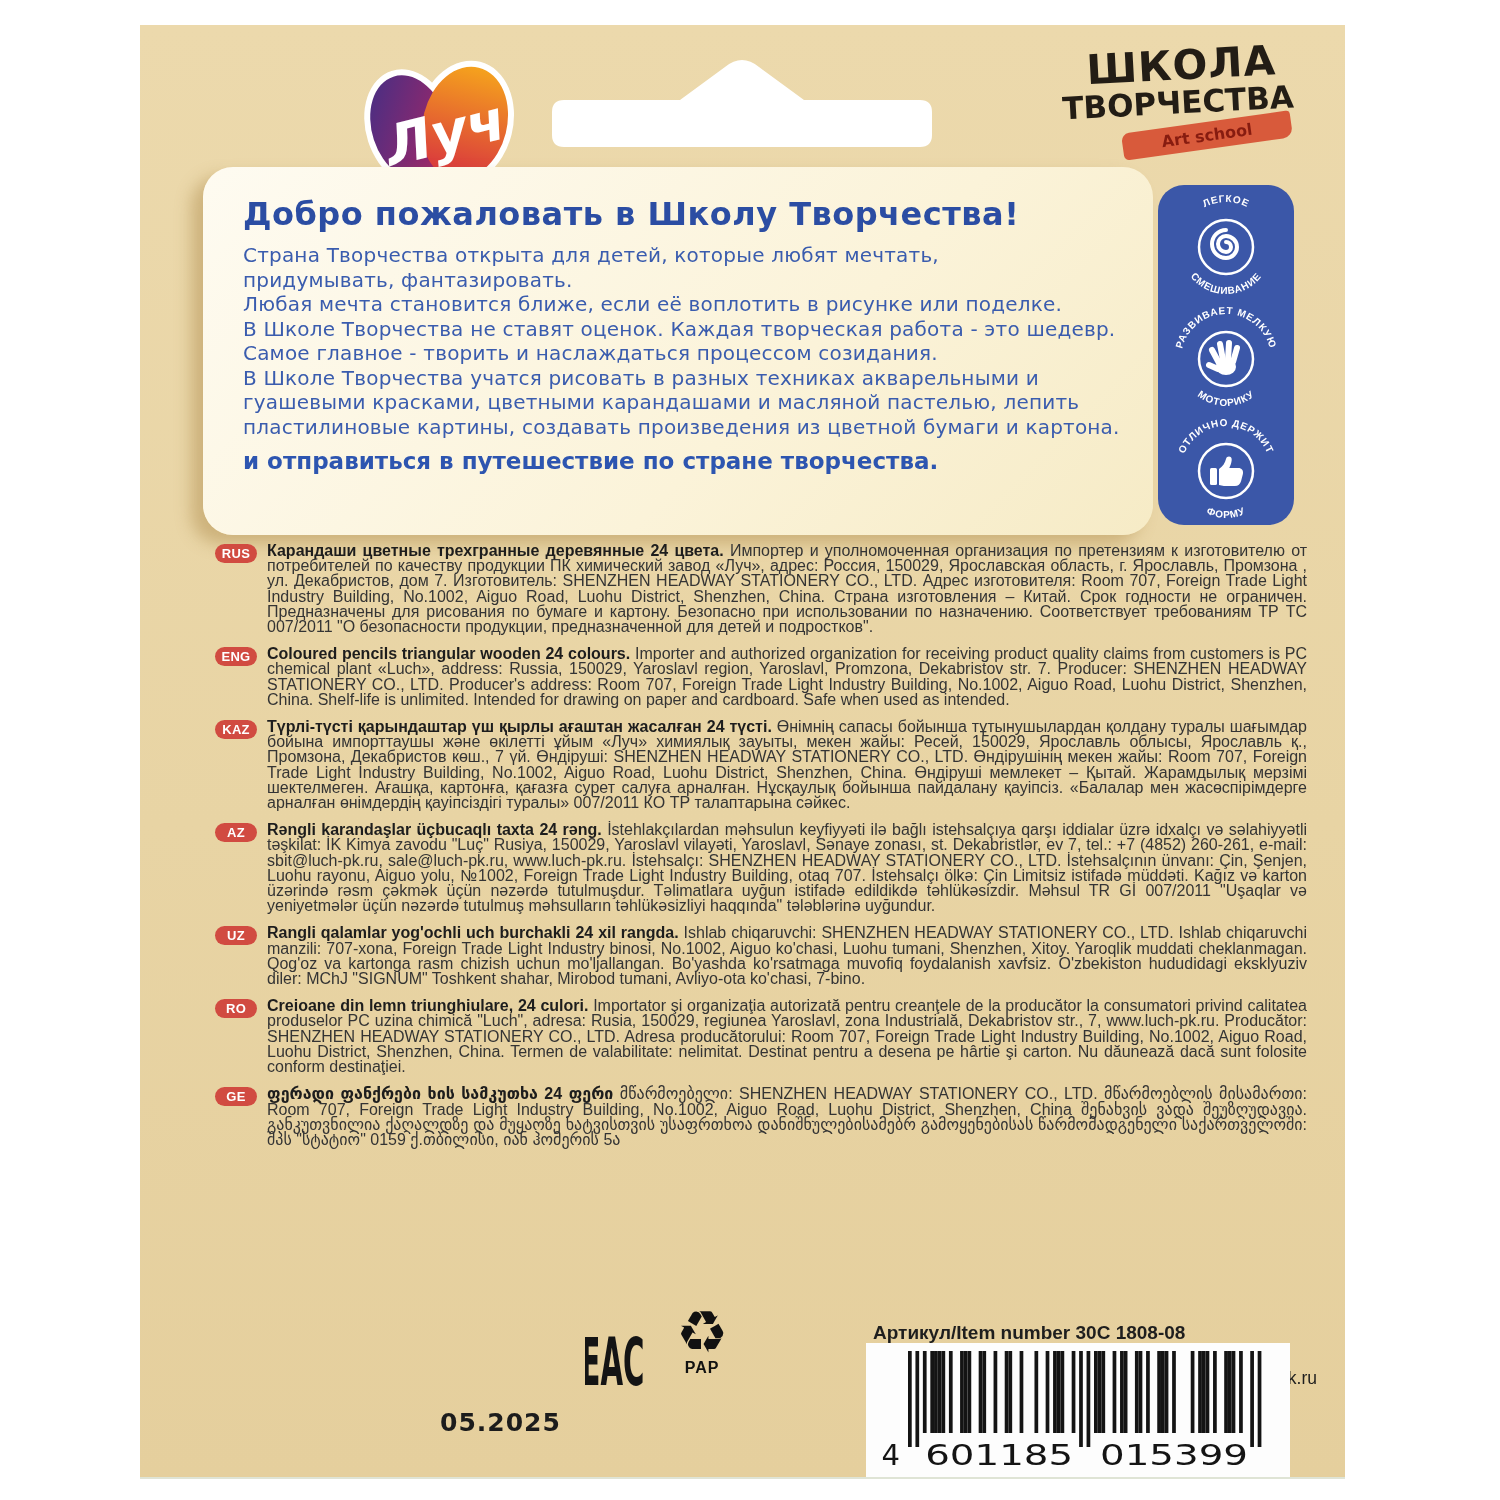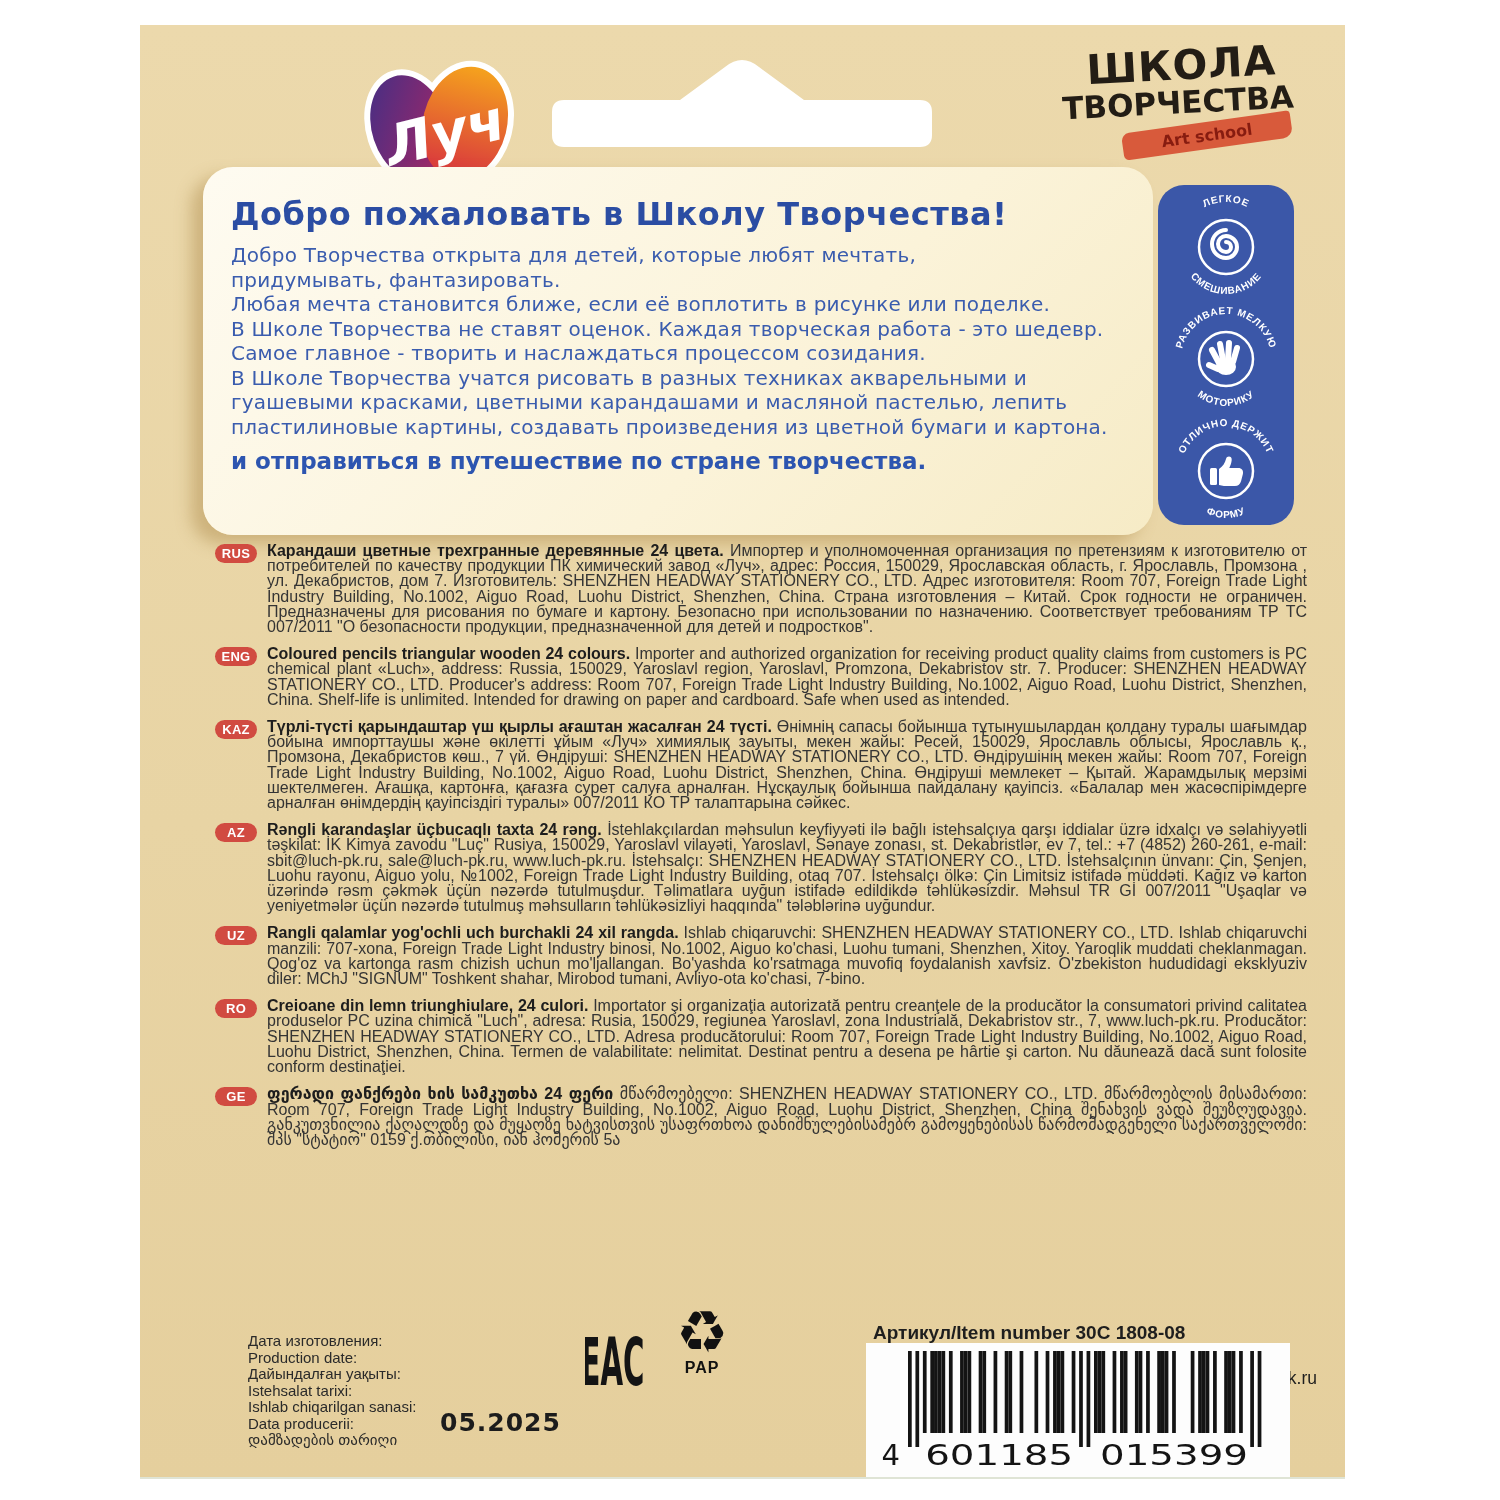--- a/index.html
+++ b/index.html
@@ -17,21 +17,21 @@
                color:#231d15;font-family:"DejaVu Sans",sans-serif;font-weight:bold;}
   .sh-line1{font-size:41px;letter-spacing:1px;text-transform:uppercase;padding-left:26px;line-height:1.0;}
   .sh-line2{font-size:31px;letter-spacing:0px;text-transform:uppercase;line-height:1.05;}
   .sh-brush{position:relative;margin:4px 0 0 58px;width:170px;height:27px;background:#d85a3b;
             border-radius:8px 4px 10px 5px;transform:rotate(-5deg);display:flex;align-items:center;justify-content:center;}
   .sh-sub{color:#871c10;font-size:16px;font-weight:bold;}
   
   .welcome-card{position:absolute;left:63px;top:142px;width:950px;height:368px;border-radius:30px;
     background:linear-gradient(135deg,#fefbf1 0%,#fbf3d9 60%,#f6ebc6 100%);
     box-shadow:-12px 9px 16px rgba(170,135,70,.45);
-    padding:28px 0 0 28px;box-sizing:border-box;
+    padding:28px 0 0 40px;box-sizing:border-box;
     font-family:"DejaVu Sans",sans-serif;}
   .w-title{margin:0 0 10px 0;font-size:32px;font-weight:bold;color:#2b4da3;letter-spacing:.5px;}
   .w-line{font-size:20px;line-height:24.5px;color:#3a5cae;font-weight:500;letter-spacing:.2px;}
   .w-cta{margin-top:7px;font-size:23px;line-height:31px;font-weight:bold;color:#2d55b0;}
   
   .badge-strip{position:absolute;left:1018px;top:160px;width:136px;height:340px;border-radius:26px;
                background:#3b57a8;display:flex;flex-direction:column;align-items:center;justify-content:center;gap:0px;}
   .badge-strip svg{display:block;}
   .arc-label{fill:#ffffff;font-family:"Liberation Sans",sans-serif;font-size:10px;font-weight:bold;letter-spacing:.8px;}
   
@@ -91,21 +91,21 @@
     <div class="shkola-logo">
       <div class="sh-line1">Школа</div>
       <div class="sh-line2">Творчества</div>
       <div class="sh-brush">
         <span class="sh-sub">Art school</span>
       </div>
     </div>
 
     <div class="welcome-card">
       <h1 class="w-title">Добро пожаловать в Школу Творчества!</h1>
-      <div class="w-line">Добро Творчества открыта для детей, которые любят мечтать,</div>
+      <div class="w-line">Страна Творчества открыта для детей, которые любят мечтать,</div>
       <div class="w-line">придумывать, фантазировать.</div>
       <div class="w-line">Любая мечта становится ближе, если её воплотить в рисунке или поделке.</div>
       <div class="w-line">В Школе Творчества не ставят оценок. Каждая творческая работа - это шедевр.</div>
       <div class="w-line">Самое главное - творить и наслаждаться процессом созидания.</div>
       <div class="w-line">В Школе Творчества учатся рисовать в разных техниках акварельными и</div>
       <div class="w-line">гуашевыми красками, цветными карандашами и масляной пастелью, лепить</div>
       <div class="w-line">пластилиновые картины, создавать произведения из цветной бумаги и картона.</div>
       <div class="w-cta">
         <div>и отправиться в путешествие по стране творчества.</div>
       </div>
@@ -178,29 +178,20 @@
       <div class="section">
         <span class="pill">RO</span>
         <p class="sec-text"><b>Creioane din lemn  triunghiulare, 24 culori.</b> <span>Importator şi organizaţia autorizată pentru creanţele de la producător la consumatori privind calitatea produselor PC uzina chimică "Luch", adresa: Rusia, 150029, regiunea Yaroslavl, zona Industrială, Dekabristov str., 7, www.luch-pk.ru. Producător: SHENZHEN HEADWAY STATIONERY CO., LTD. Adresa producătorului: Room 707, Foreign Trade Light Industry Building, No.1002, Aiguo Road, Luohu District, Shenzhen, China. Termen de valabilitate: nelimitat. Destinat pentru a desena pe hârtie şi carton. Nu dăunează dacă sunt folosite conform destinaţiei.</span></p>
       </div>
       <div class="section">
         <span class="pill">GE</span>
         <p class="sec-text"><b>ფერადი ფანქრები  ხის სამკუთხა 24 ფერი</b> <span>მწარმოებელი: SHENZHEN HEADWAY STATIONERY CO., LTD. მწარმოებლის მისამართი: Room 707, Foreign Trade Light Industry Building, No.1002, Aiguo Road, Luohu District, Shenzhen, China შენახვის ვადა შეუზღუდავია. განკუთვნილია ქაღალდზე და მუყაოზე ხატვისთვის უსაფრთხოა დანიშნულებისამებრ გამოყენებისას წარმომადგენელი საქართველოში: შპს "სტატიო" 0159 ქ.თბილისი, იან ჰომერის 5ა</span></p>
       </div>
     </div>
 
-    <div class="date-block">
-      <div>Дата изготовления:</div>
-      <div>Production date:</div>
-      <div>Дайындалған уақыты:</div>
-      <div>Istehsalat tarixi:</div>
-      <div>Ishlab chiqarilgan sanasi:</div>
-      <div>Data producerii:</div>
-      <div>დამზადების თარიღი</div>
-    </div>
     <div class="date-stamp">05.2025</div>
 
     <svg class="eac-mark" width="64" height="80" viewBox="0 0 64 80">
       <text x="32" y="37" text-anchor="middle" font-family="DejaVu Sans, sans-serif" font-weight="bold" font-size="34" fill="#141414" transform="scale(0.86,1.95)">ЕАС</text>
     </svg>
 
     <div class="pap-mark">
       <div class="pap-glyph">♻</div>
       <div class="pap-text">PAP</div>
     </div>

